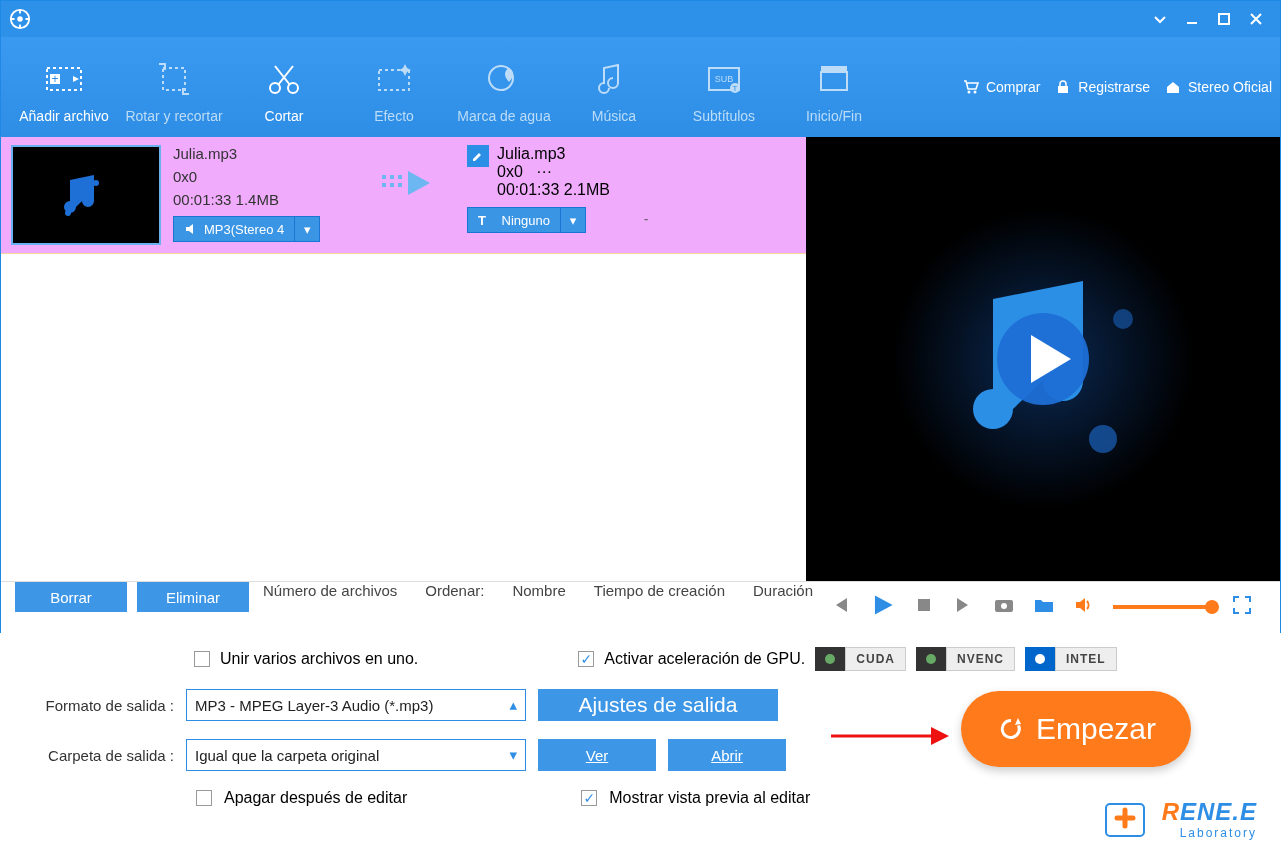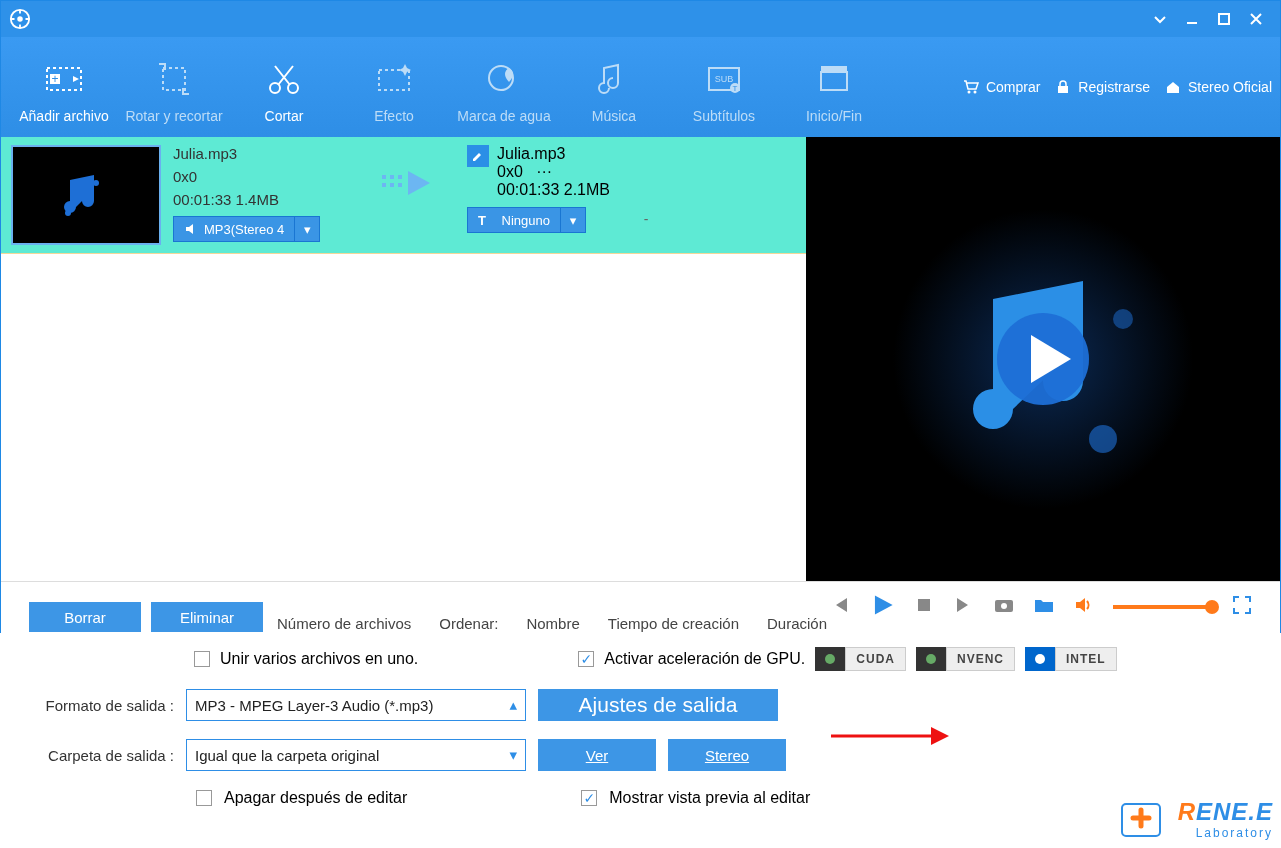--- a/index.html
+++ b/index.html
@@ -19,41 +19,41 @@
 .ribbon .tool.dim { color: #bcdcf7; }
 .ribbon .tool .ticon { height: 46px; display:flex; align-items:center; justify-content:center; margin-bottom:6px; }
 .ribbon .tool svg { width: 42px; height: 42px; }
 .ribbon .rspacer { flex:1; }
 .ribbon .rlink { display:flex; align-items:center; gap:6px; margin-left:14px; font-size:14px; cursor:pointer; }
 .ribbon .rlink svg { width:18px; height:18px; }
 
 
 .filelist { height: 445px; display:flex; border-bottom:1px solid #ddd; }
 .listpane { width: 805px; overflow:auto; background:#fff; }
-.row { display:flex; background:#5eead4; padding:8px 10px; gap:12px; align-items:flex-start; border-bottom:1px solid #f3d79a; }
+.row { display:flex; background:#f0abfc; padding:8px 10px; gap:12px; align-items:flex-start; border-bottom:1px solid #f3d79a; }
 .thumb { width:150px; height:100px; background:#000; border:2px solid #6ab0ef; display:flex; align-items:center; justify-content:center; }
 .thumb svg { width:60px; height:60px; }
 .col { font-size:15px; color:#333; }
 .col .ln { margin-bottom:6px; }
 .col1 { width:190px; }
 .arrow { width:80px; display:flex; align-items:center; justify-content:center; padding-top:20px; }
 .col2 { display:flex; gap:8px; align-items:flex-start; }
 .fmticon { width:22px; height:22px; background:#2b8fe6; display:inline-flex; align-items:center; justify-content:center; }
 .fmticon svg{width:14px;height:14px;}
 .drops { display:flex; gap:30px; margin-top:8px; }
 .ddbtn { display:flex; align-items:center; height:26px; font-size:13px; color:#fff; }
 .ddbtn .body { background:#3a95e5; padding:0 10px; height:100%; display:flex; align-items:center; gap:6px; border:1px solid #1976d2; border-right:none; }
 .ddbtn .caret { background:#3a95e5; border:1px solid #1976d2; width:26px; height:100%; display:flex; align-items:center; justify-content:center; }
 .outsize { font-size:14px; color:#666; padding-top:4px; text-align:center; width:60px; }
 
 
 .preview { flex:1; background:#000; display:flex; align-items:center; justify-content:center; position:relative; }
 
 
-.listbar { height:50px; display:flex; align-items:flex-end; padding:0 28px; gap:10px; font-size:15px; color:#444; }
+.listbar { height:50px; display:flex; align-items:flex-start; padding:0 14px; gap:10px; font-size:15px; color:#444; }
 .bbtn { background:#3d96e6; color:#fff; border:none; height:30px; width:112px; font-size:15px; cursor:pointer; }
 .listbar .lab { margin-left:4px; }
 .listbar .sortopt { margin-left:18px; cursor:pointer; }
 
 
 .player { width:470px; height:50px; display:flex; align-items:center; gap:18px; padding:0 18px; position:absolute; top:582px; right:0; }
 .player svg { width:22px; height:22px; fill:#888; cursor:pointer; }
 .player .play svg { fill:#2e8ee6; width:26px; height:26px; }
 .player .vol svg{ fill:#ff7a1a; }
 .player .slider { flex:0 0 100px; height:4px; background:#ff7a1a; position:relative; }
@@ -76,21 +76,21 @@
 .formrow .flabel { width:150px; text-align:right; font-size:15px; color:#333; }
 .combo { width:340px; height:32px; border:1px solid #2e8ee6; display:flex; align-items:center; padding:0 8px; font-size:15px; color:#222; background:#fff; cursor:pointer; }
 .combo .ctext { flex:1; }
 .combo .car { color:#2e8ee6; }
 .midbtn { background:#3d96e6; color:#fff; border:none; height:32px; width:240px; font-size:21px; cursor:pointer; }
 .halfbtn { background:#3d96e6; color:#fff; border:none; height:32px; width:118px; font-size:15px; cursor:pointer;text-decoration:underline; }
 
 .startbtn { position:absolute; right:90px; top:58px; width:230px; height:76px; background:#ff7a1a; border-radius:38px; color:#fff; font-size:30px; display:flex; align-items:center; justify-content:center; gap:10px; cursor:pointer; box-shadow:0 4px 10px rgba(0,0,0,.2); }
 .startbtn svg{width:30px;height:30px;}
 .arrowmark { position:absolute; right:330px; top:88px; }
-.brand { position:absolute; right:8px; bottom:6px; display:flex; align-items:center; gap:14px; }
+.brand { position:absolute; right:24px; bottom:6px; display:flex; align-items:center; gap:14px; }
 .brand .txt { font-family: Georgia, serif; font-style:italic; font-weight:bold; font-size:24px; letter-spacing:1px; }
 .brand .lab { font-size:12px; color:#2e8ee6; letter-spacing:2px; text-align:right; }
 
 
 .hline { position:absolute; top:636px; left:0; right:0; height:1px; background:#ddd; }
 </style>
 </head>
 <body>
 
 <div class="titlebar">
@@ -390,37 +390,44 @@
     <button class="midbtn">Ajustes de salida</button>
   </div>
 
   <div class="formrow">
     <div class="flabel">Carpeta de salida :</div>
     <div class="combo">
       <span class="ctext">Igual que la carpeta original</span>
       <span class="car">▾</span>
     </div>
     <button class="halfbtn">Ver</button>
-    <button class="halfbtn">Stereo</button>
+    <button class="halfbtn">Abrir</button>
   </div>
 
   <div class="formrow" style="margin-bottom:0">
     <div style="width:160px"></div>
     <span class="chk"></span>
     <span>Apagar después de editar</span>
     <div style="width:150px"></div>
     <span class="chk checked"></span>
     <span>Mostrar vista previa al editar</span>
   </div>
 
   <svg class="arrowmark" width="120" height="30" viewBox="0 0 120 30">
       <line x1="0" y1="15" x2="100" y2="15" stroke="#e11" stroke-width="3"></line>
       <path d="M100 6l18 9-18 9z" fill="#e11"></path>
     </svg>
 
+  <div class="startbtn">
+    <svg viewBox="0 0 30 30">
+        <path d="M15 5a10 10 0 1 0 9 6l-3 1a7 7 0 1 1-6-4V5z" fill="#fff"></path>
+        <path d="M22 4l3 6-6 1z" fill="#fff"></path>
+      </svg>
+    <span>Empezar</span>
+  </div>
 
   <div class="brand">
     <svg width="46" height="46" viewBox="0 0 46 46">
         <rect x="4" y="8" width="38" height="32" rx="4" fill="#fff" stroke="#2e8ee6" stroke-width="2"></rect>
         <path d="M23 14v16M15 22h16" stroke="#ff7a1a" stroke-width="5" stroke-linecap="round"></path>
       </svg>
     <div>
       <div class="txt"><span style="color:#ff7a1a">R</span><span style="color:#2e8ee6">ENE.E</span></div>
       <div class="lab">Laboratory</div>
     </div>

